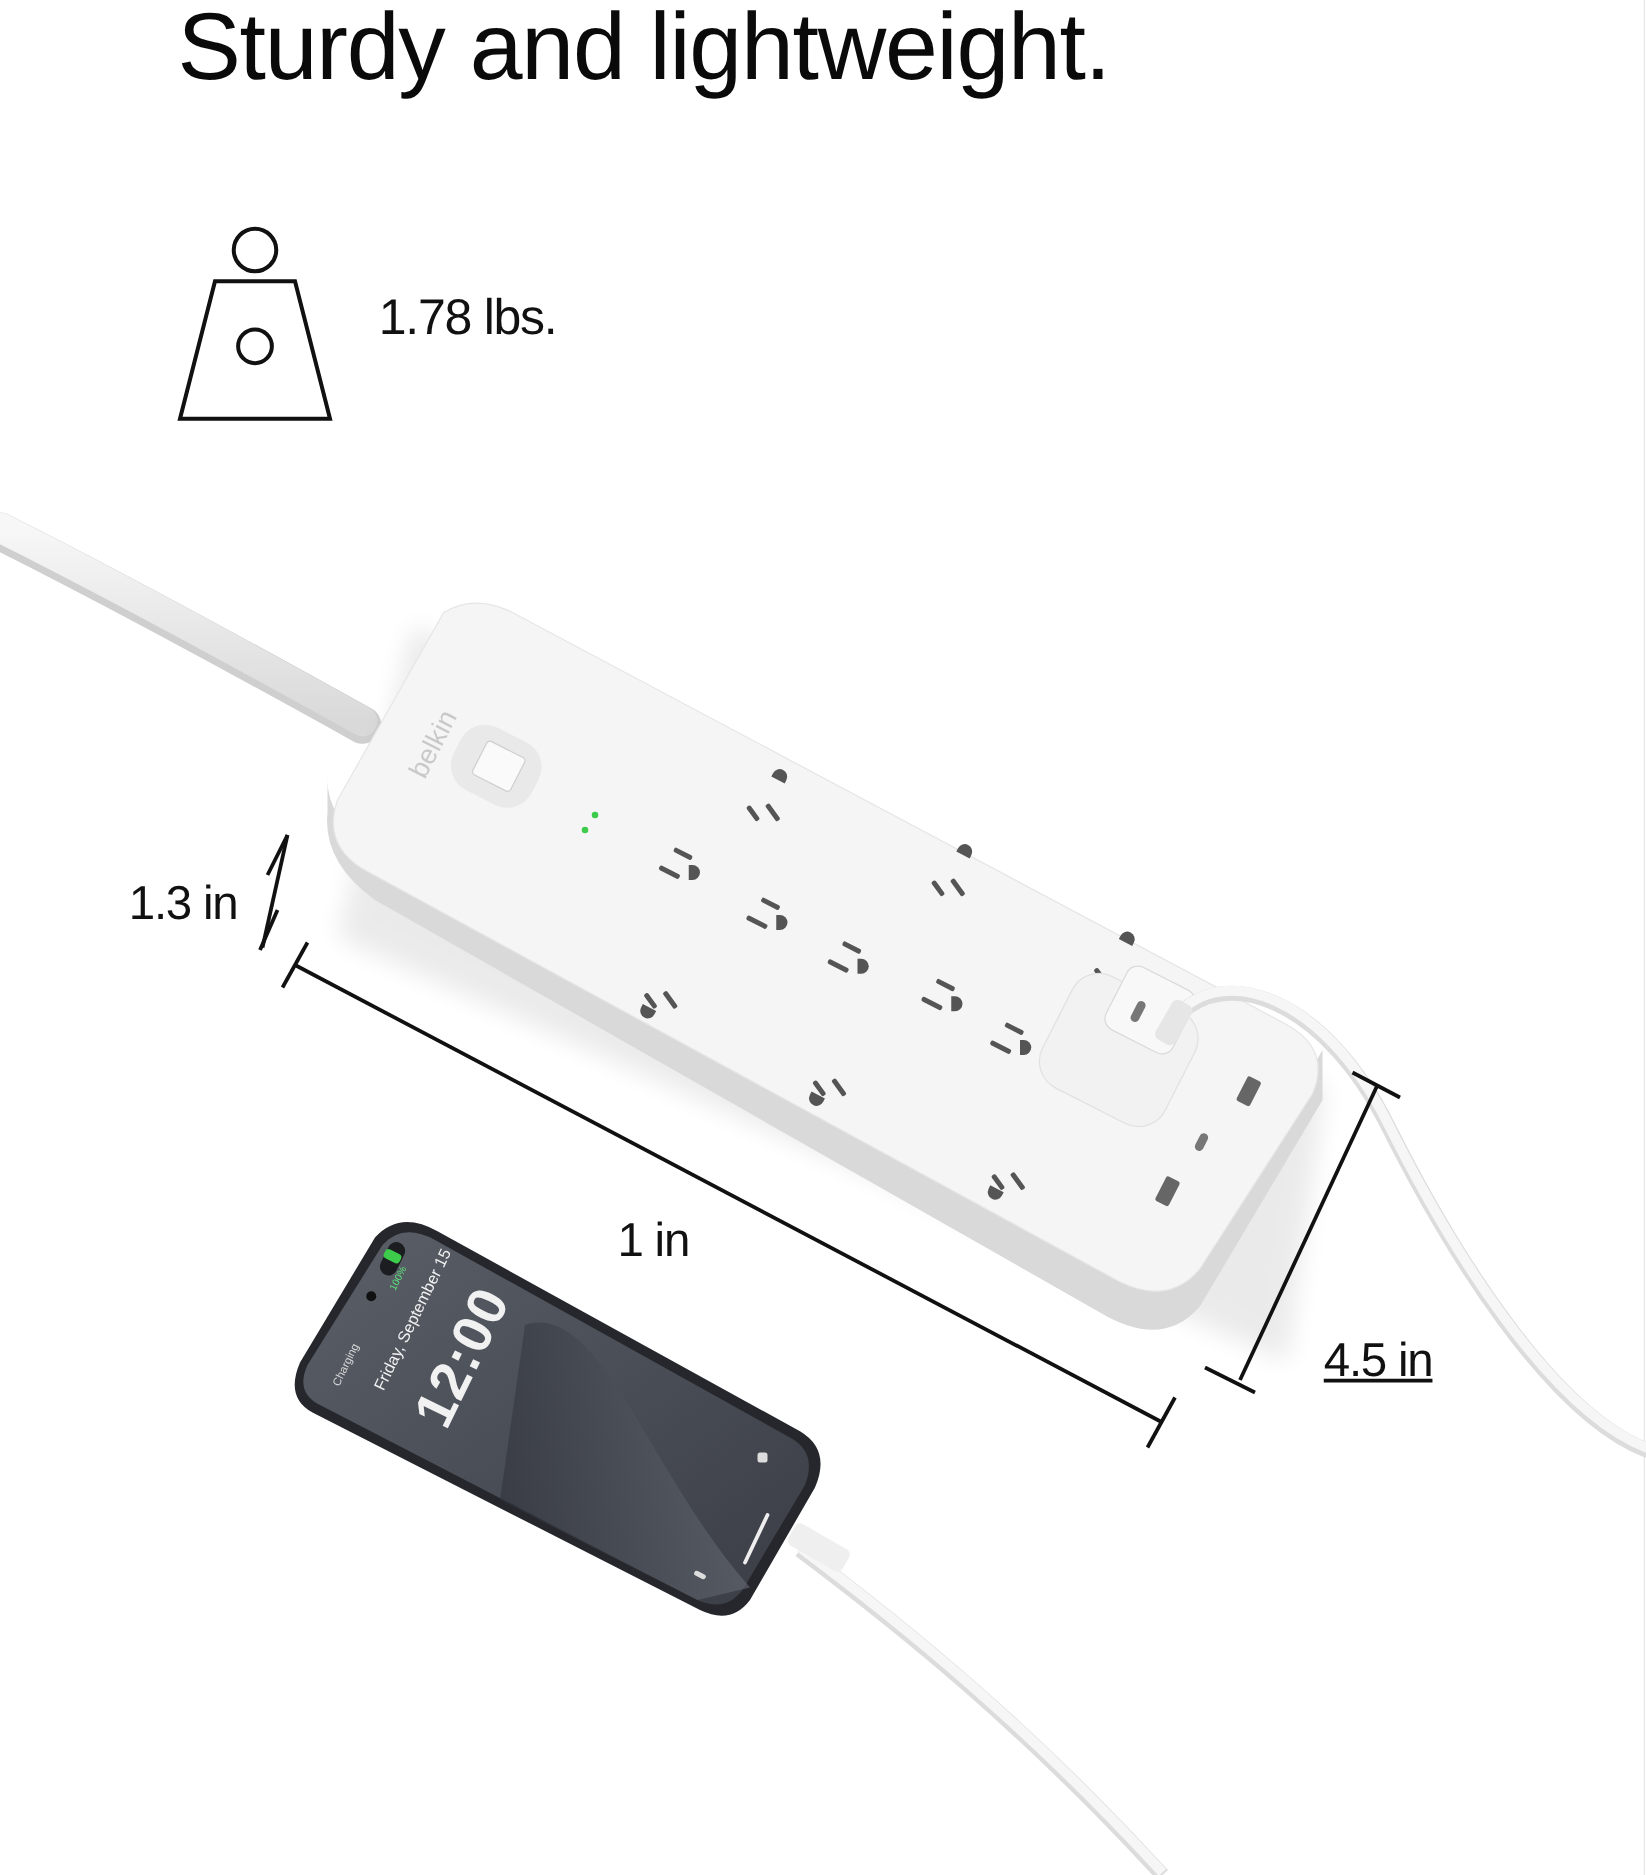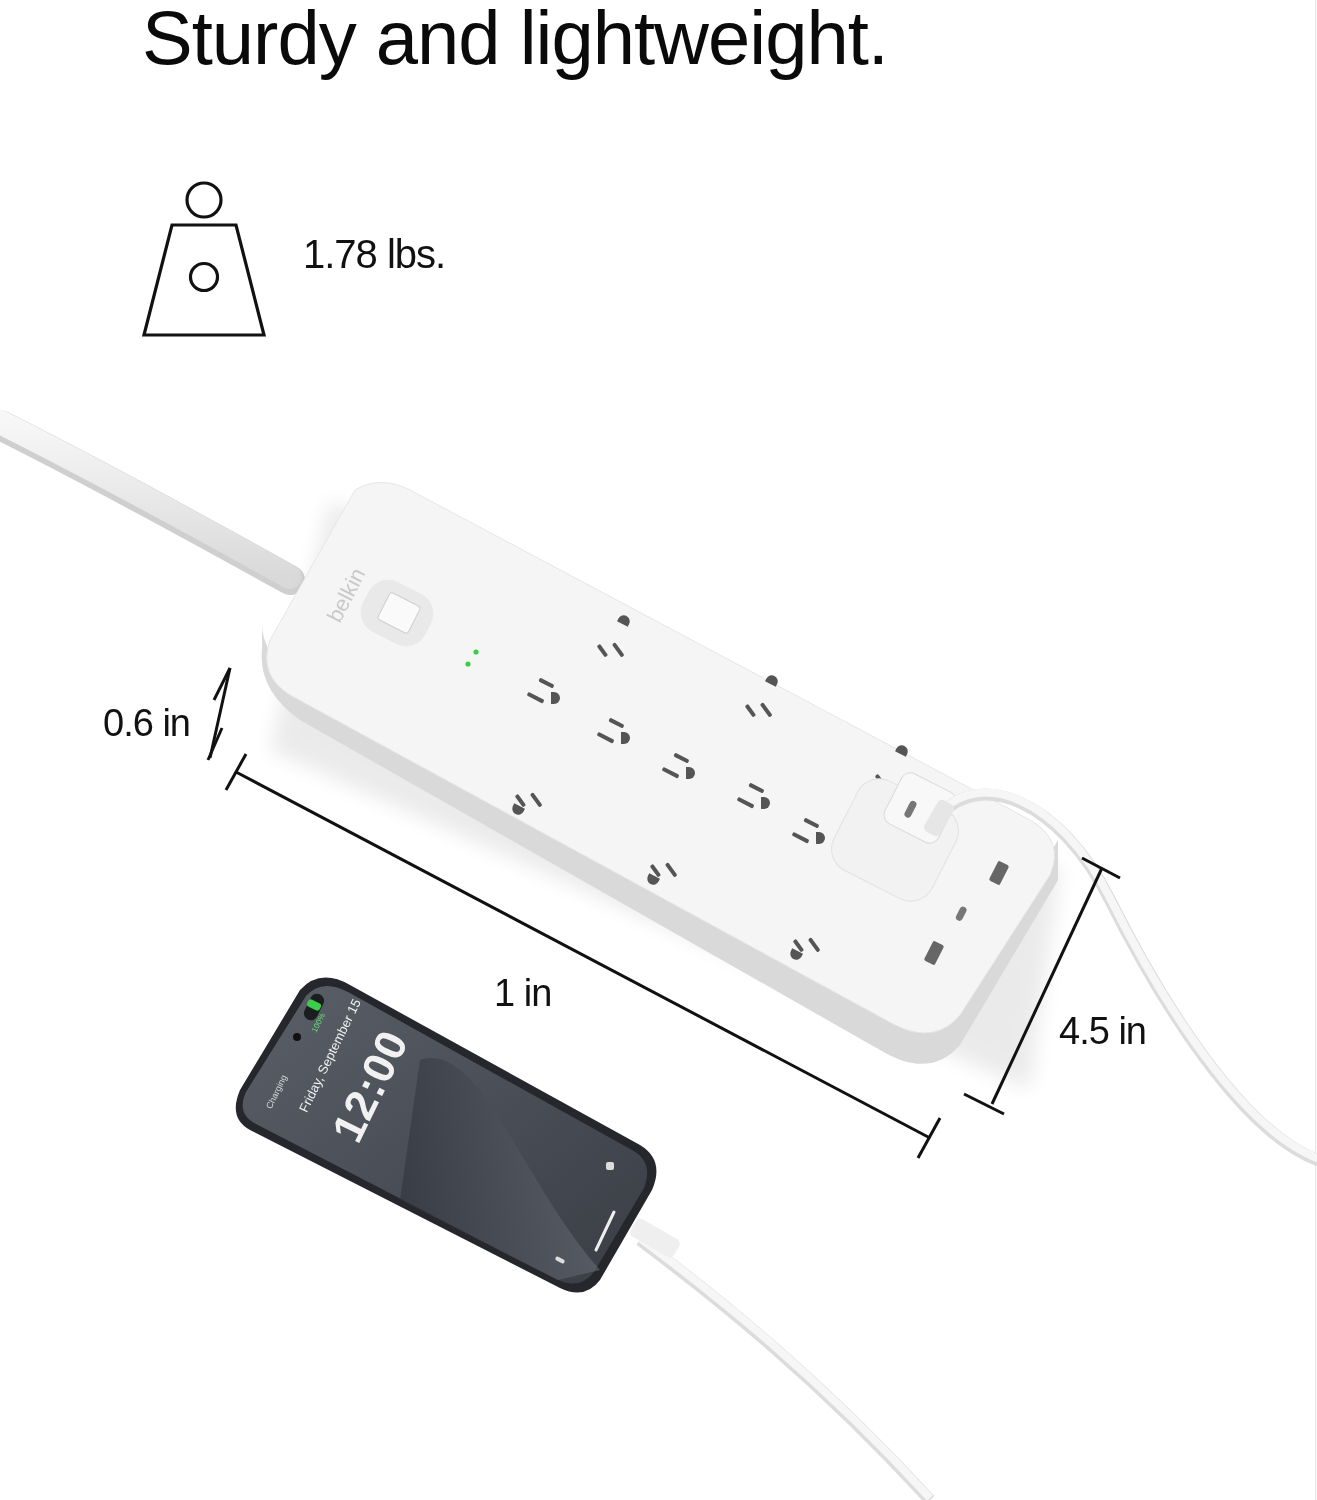--- a/index.html
+++ b/index.html
@@ -13,21 +13,21 @@
     font-size: 76px; font-weight: 400; letter-spacing: -1px; color: #0a0a0a; white-space: nowrap;
   }
   .weight-icon { position: absolute; left: 138px; top: 180px; width: 132px; height: 160px; }
   .weight-value {
     position: absolute; left: 303px; top: 232px; font-size: 40px; letter-spacing: -1px; color: #111; white-space: nowrap;
   }
   .scene { position: absolute; left: 0; top: 0; width: 1317px; height: 1500px; }
   .dim-label { position: absolute; font-size: 38px; letter-spacing: -1px; color: #111; white-space: nowrap; }
   .dim-height { left: 103px; top: 702px; }
   .dim-length { left: 494px; top: 972px; }
-  .dim-width  { left: 1059px; top: 1010px; }
+  .dim-width  { left: 1059px; top: 1068px; text-decoration: underline; }
   .brand { position: absolute; font-size: 22px; color: #c9c9c9; white-space: nowrap; transform-origin: left top; }
   .brand-strip { left: 322px; top: 615px; transform: rotate(-63deg); }
   .phone-text { position: absolute; color: #f1f1f1; white-space: nowrap; transform-origin: left top; }
   .phone-time { left: 322px; top: 1128px; font-size: 44px; font-weight: 700; transform: rotate(-64deg); letter-spacing: 1px; }
   .phone-date { left: 296px; top: 1108px; font-size: 13px; transform: rotate(-64deg); }
   .phone-charging { left: 264px; top: 1106px; font-size: 9px; color: #d8d8d8; transform: rotate(-64deg); }
   .phone-battery { left: 310px; top: 1030px; font-size: 8px; color: #5fe07a; transform: rotate(-64deg); }
 </style>
 </head>
 <body>
@@ -192,15 +192,15 @@
   </g>
 </svg>
 
 <div class="brand brand-strip">belkin</div>
 
 <div class="phone-text phone-battery">100%</div>
 <div class="phone-text phone-charging">Charging</div>
 <div class="phone-text phone-date">Friday, September 15</div>
 <div class="phone-text phone-time">12:00</div>
 
-<div class="dim-label dim-height">0.6 in</div>
+<div class="dim-label dim-height">1.3 in</div>
 <div class="dim-label dim-length">1 in</div>
 <div class="dim-label dim-width">4.5 in</div>
 
 </body></html>

